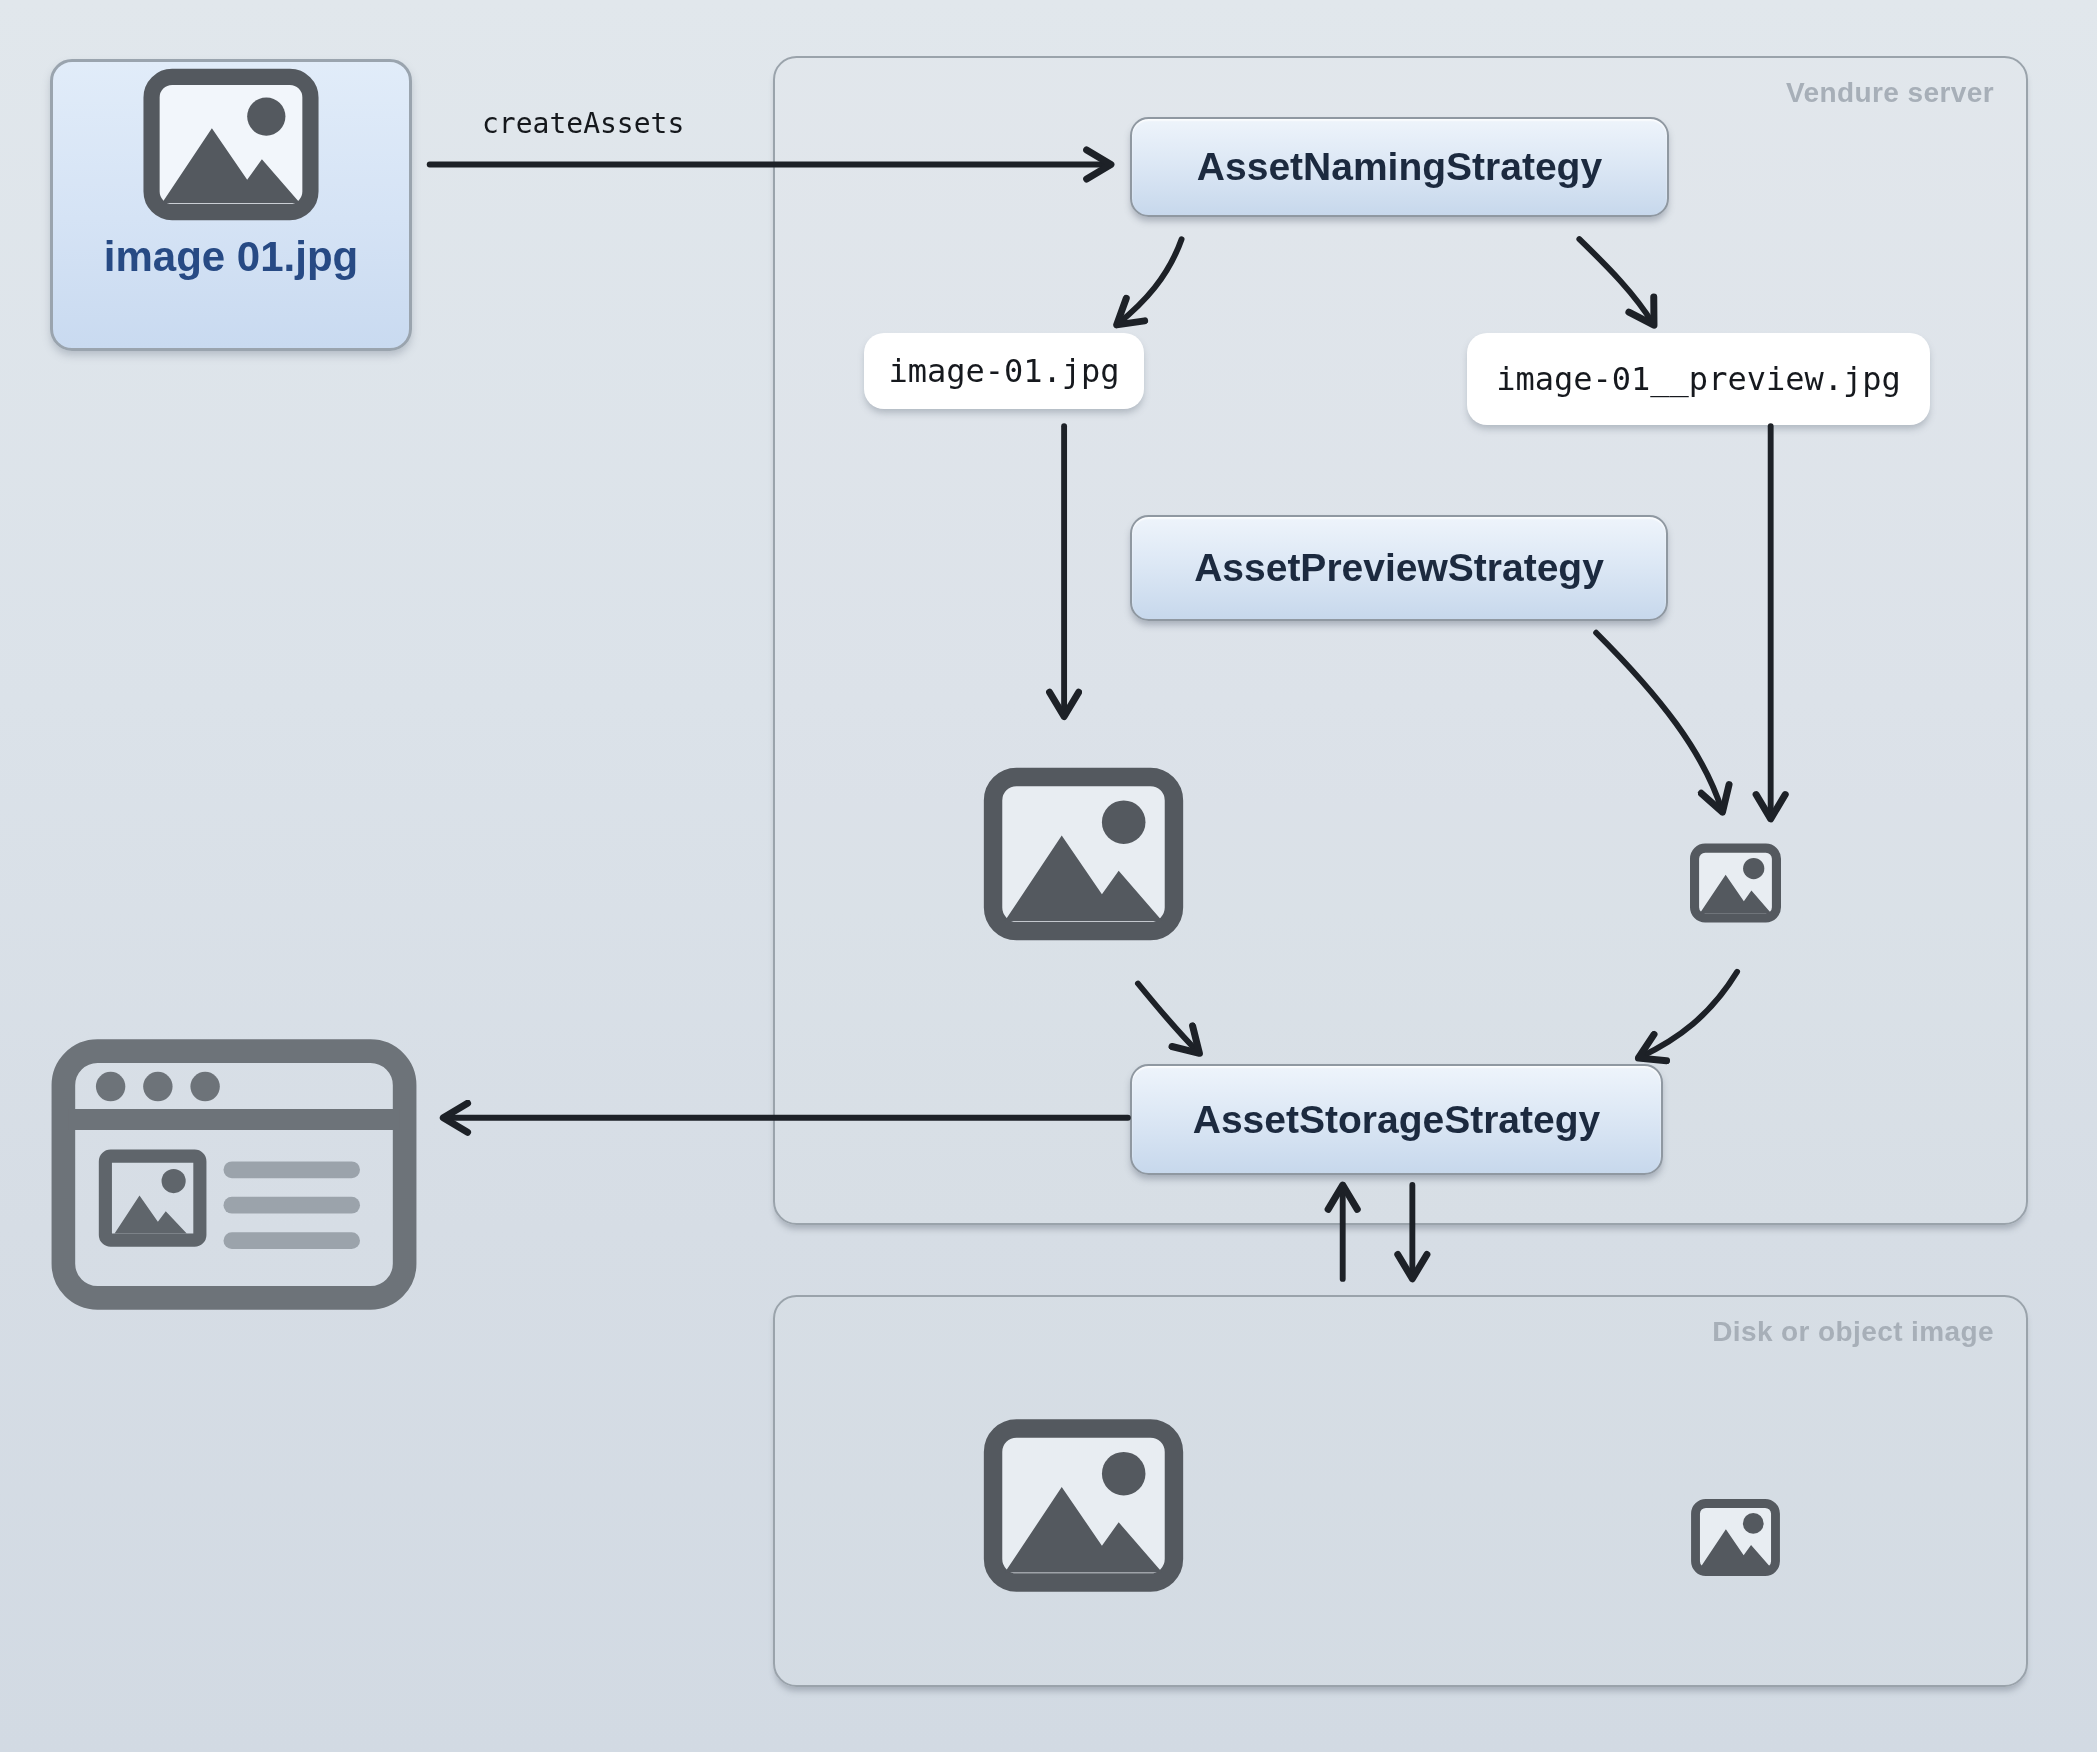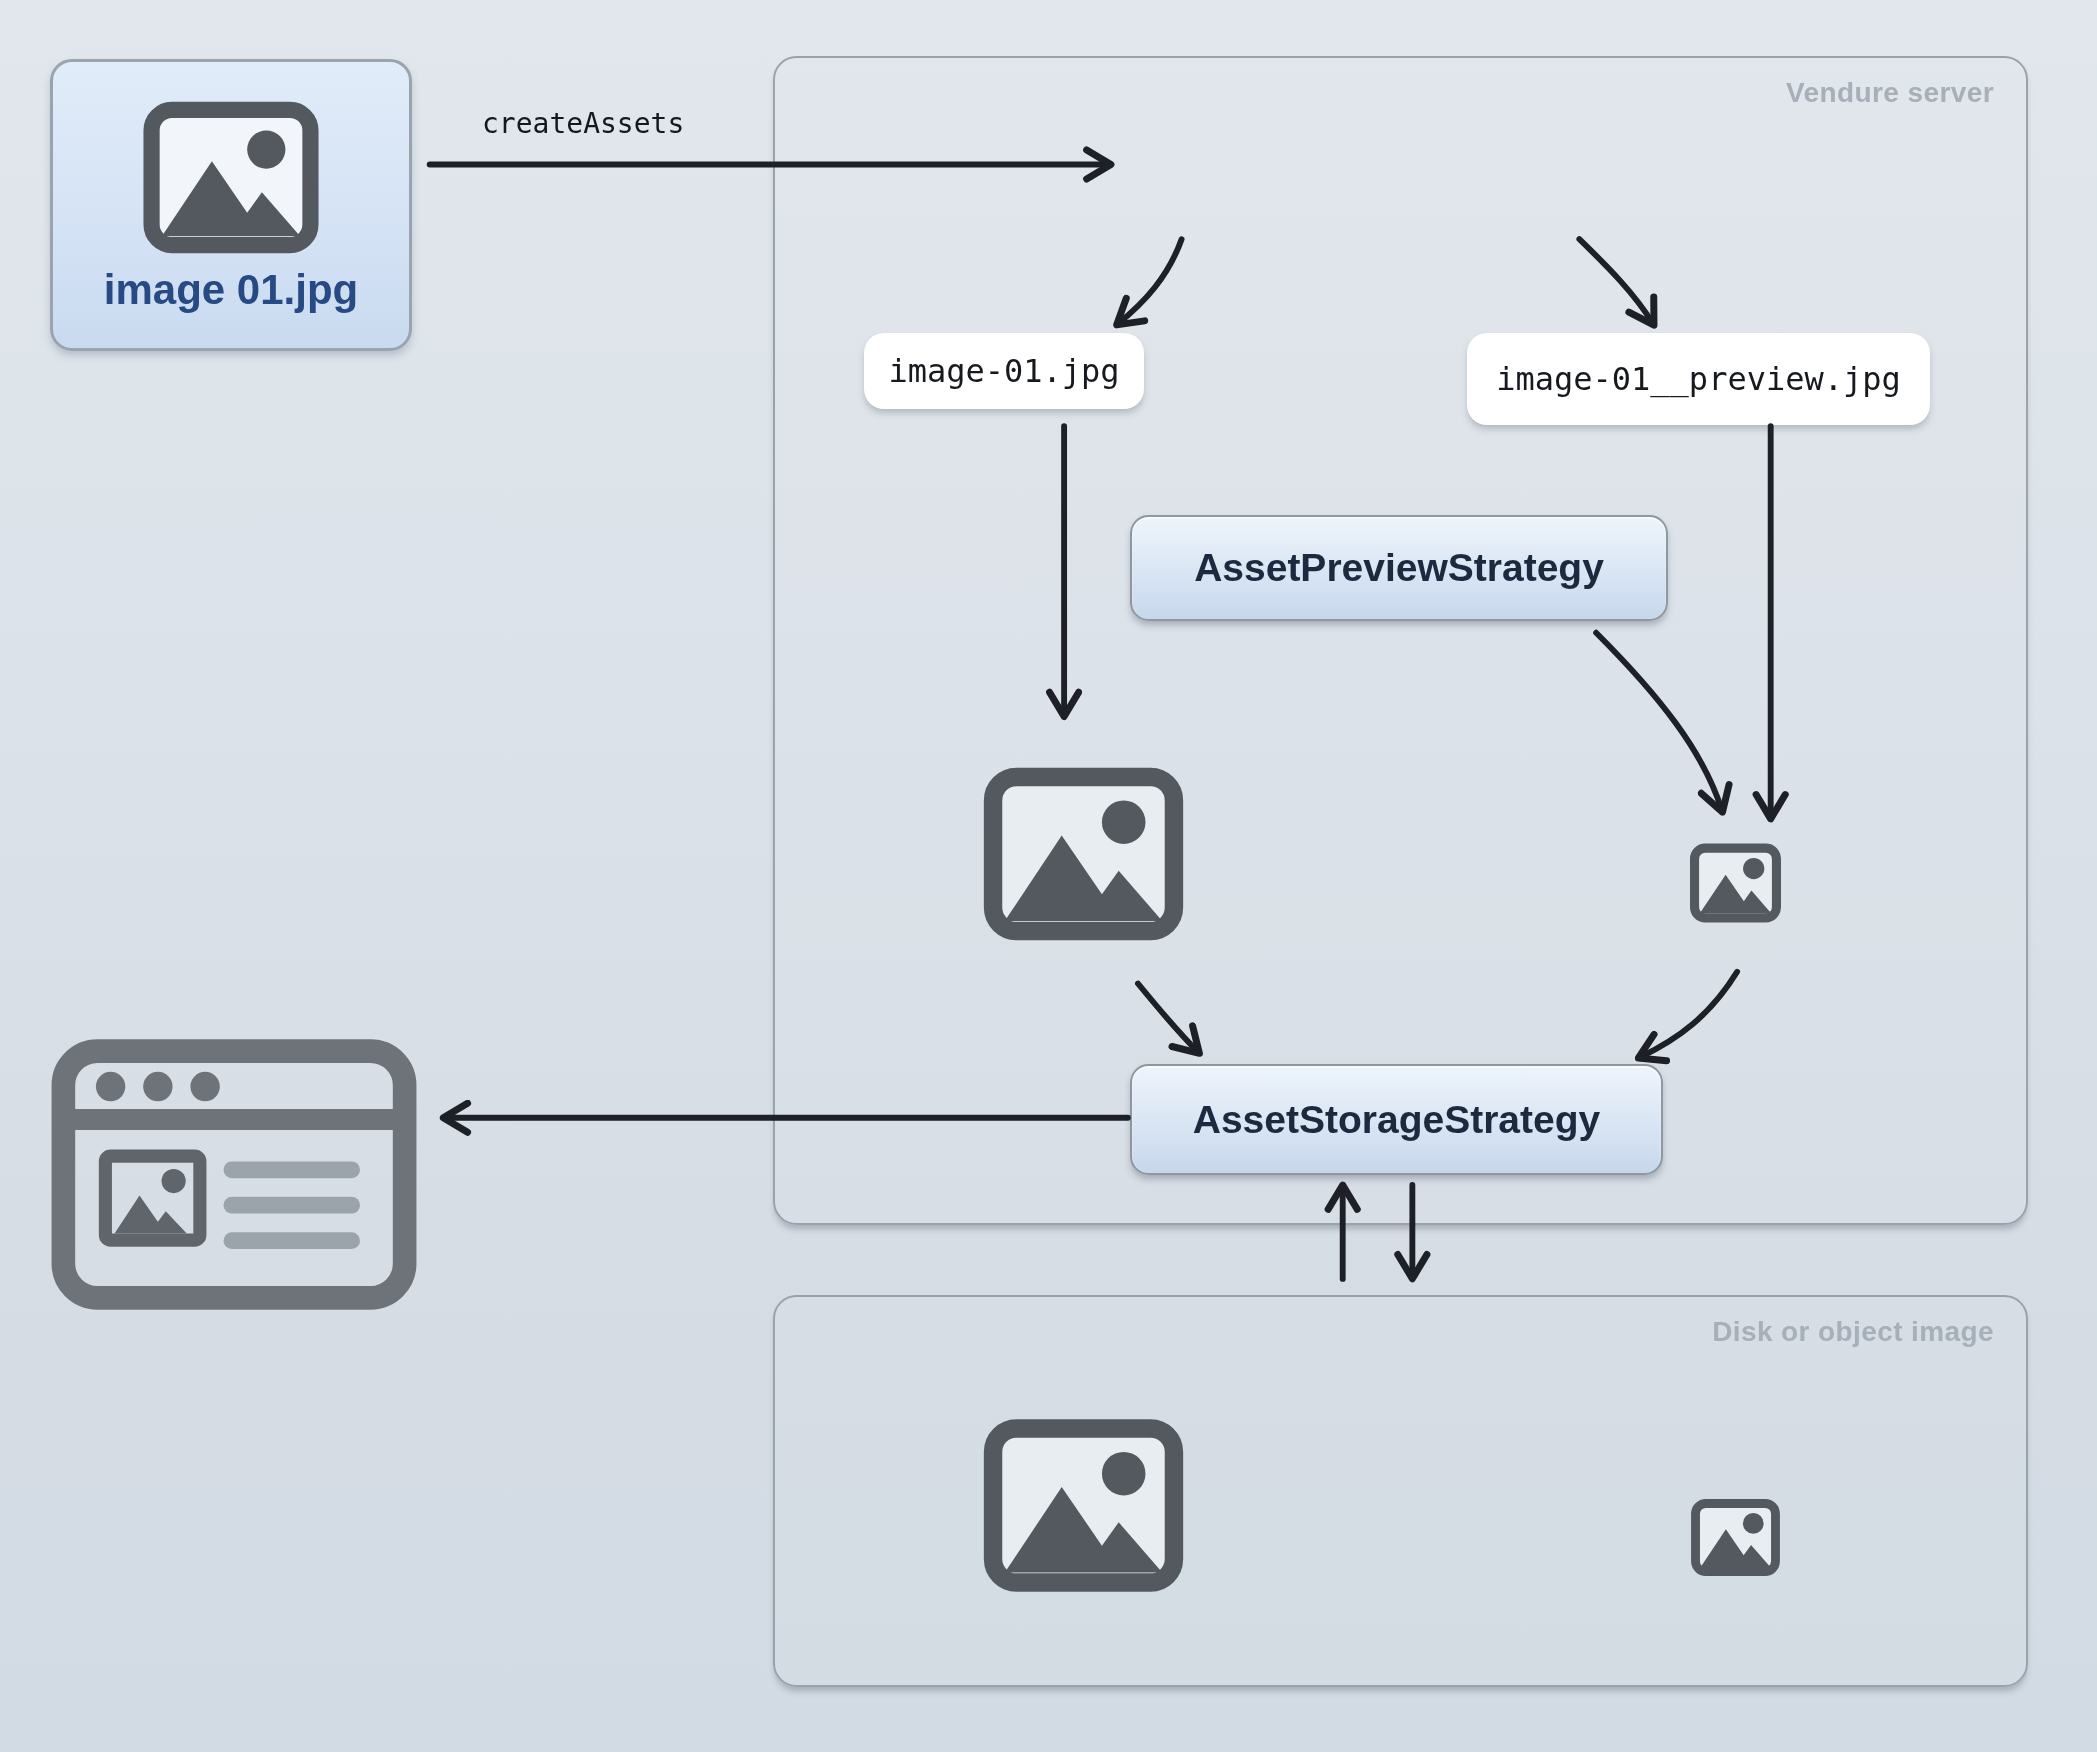--- a/index.html
+++ b/index.html
@@ -28,21 +28,21 @@
   }
 
   
   .source-box{
     position:absolute;
     left:50px;top:59px;width:362px;height:292px;
     border:3.4px solid #9aa4ae;border-radius:22px;
     background:linear-gradient(180deg,#e1ecf9 0%,#d5e3f5 55%,#c9daf0 100%);
     box-shadow:0 5px 8.4px -1.7px rgba(100,112,128,.35);
     display:flex;flex-direction:column;align-items:center;
-    padding-top:39px;box-sizing:border-box;
+    padding-top:6px;box-sizing:border-box;
   }
   .source-label{
     margin-top:11.7px;
     font-size:42px;font-weight:bold;color:#274a84;
   }
 
   
   .node-btn{
     position:absolute;
     border:2.5px solid #8f98a1;border-radius:18.5px;
@@ -91,20 +91,21 @@
         <rect x="6" y="6" width="108" height="92" rx="14" fill="#f2f6fb" stroke="#54595f" stroke-width="11"></rect>
         <circle cx="84" cy="33" r="13" fill="#54595f"></circle>
         <path d="M13 92 L47 41 L71 76 L81 62 L107 92 Z" fill="#54595f"></path>
       </svg>
     </div>
     <div class="source-label">image 01.jpg</div>
   </div>
 
   <div class="code-label" style="left:482px;top:107px;">createAssets</div>
 
+  <div class="node-btn" style="left:1130px;top:117px;width:535px;height:96px;">AssetNamingStrategy</div>
 
   <div class="node-btn" style="left:1130px;top:515px;width:534px;height:102px;">AssetPreviewStrategy</div>
 
   <div class="node-btn" style="left:1130px;top:1064px;width:529px;height:107px;">AssetStorageStrategy</div>
 
   <div class="file-pill" style="left:864px;top:333px;width:280px;height:76px;">image-01.jpg</div>
 
   <div class="file-pill" style="left:1467px;top:333px;width:463px;height:92px;">image-01__preview.jpg</div>
 
   <div class="icon-box" style="left:983px;top:765px;width:201px;height:178px;">

